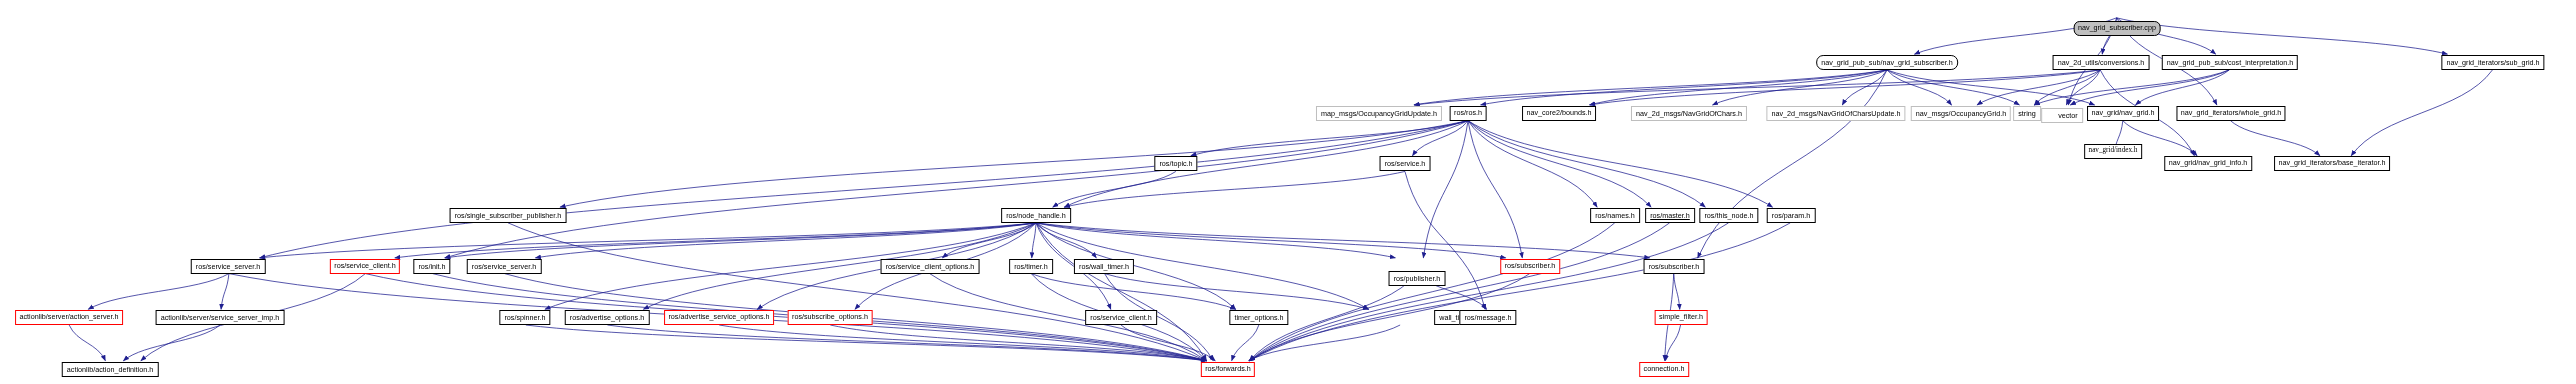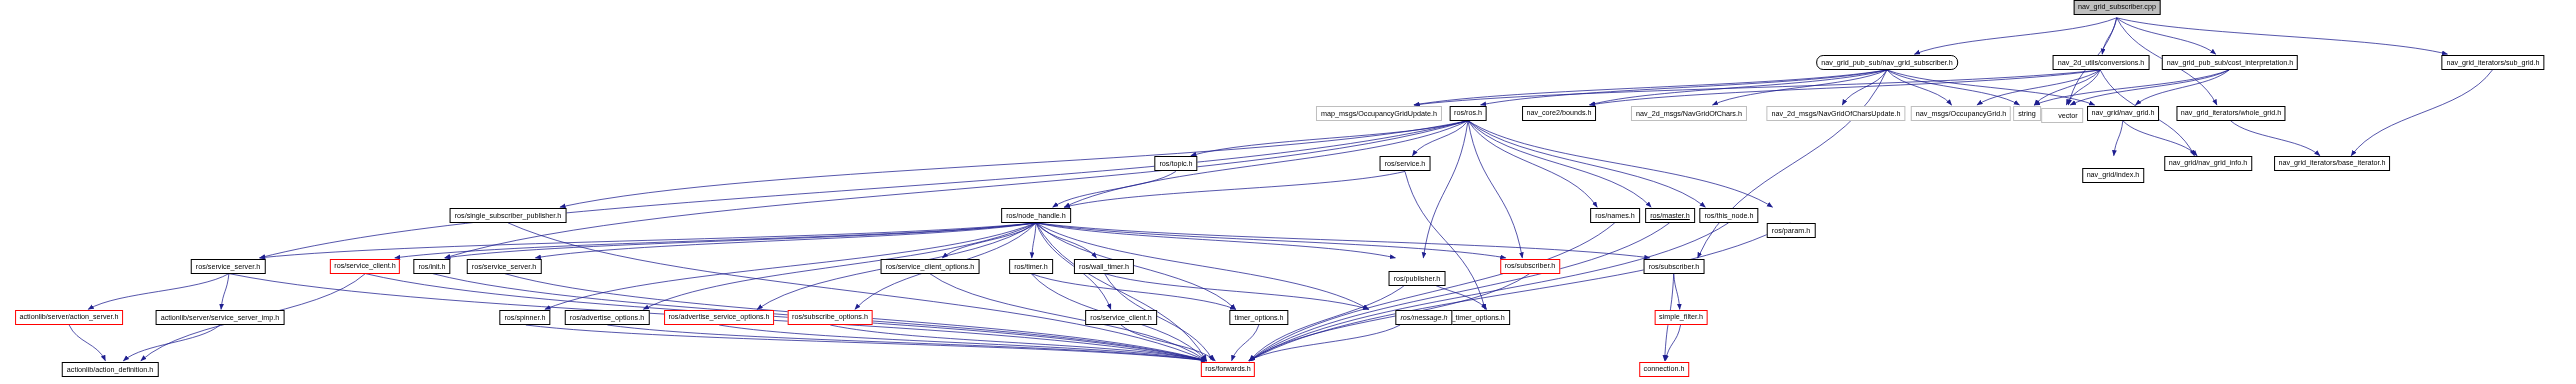--- a/index.html
+++ b/index.html
@@ -112,65 +112,65 @@
       <path d="M1634,474 C1664.2016,500 1741.0783999999999,500 1771.28,526" fill="none" stroke="#1f1f8f" stroke-width="1.1" marker-end="url(#arr)"></path>
       <path d="M1835,474 C1826.288,500 1804.112,500 1795.4,526" fill="none" stroke="#1f1f8f" stroke-width="1.1" marker-end="url(#arr)"></path>
       <path d="M2041,474 C1992.4064,500 1868.7135999999998,500 1820.12,526" fill="none" stroke="#1f1f8f" stroke-width="1.1" marker-end="url(#arr)"></path>
       <path d="M100,474 C111.616,500 141.184,500 152.8,526" fill="none" stroke="#1f1f8f" stroke-width="1.1" marker-end="url(#arr)"></path>
       <path d="M320,474 C289.024,500 210.176,500 179.2,526" fill="none" stroke="#1f1f8f" stroke-width="1.1" marker-end="url(#arr)"></path>
       <path d="M2440,399 C2441.936,425 2446.864,425 2448.8,451" fill="none" stroke="#1f1f8f" stroke-width="1.1" marker-end="url(#arr)"></path>
       <path d="M2440,399 C2437.096,462.5 2429.704,462.5 2426.8,526" fill="none" stroke="#1f1f8f" stroke-width="1.1" marker-end="url(#arr)"></path>
       <path d="M2450,474 C2445.16,500 2432.84,500 2428,526" fill="none" stroke="#1f1f8f" stroke-width="1.1" marker-end="url(#arr)"></path>
     </svg>
   <div id="nodes">
-      <div class="node root" style="left: 2117px; top: 0;">nav_grid_subscriber.cpp</div>
+      <div class="node root" style="left: 2117px; top: 21px; border-radius: 6px;">nav_grid_subscriber.cpp</div>
       <div class="node normal" style="left: 1887px; top: 55px; border-radius: 7px;">nav_grid_pub_sub/nav_grid_subscriber.h</div>
       <div class="node normal" style="left: 2101px; top: 55px;">nav_2d_utils/conversions.h</div>
       <div class="node normal" style="left: 2230px; top: 55px;">nav_grid_pub_sub/cost_interpretation.h</div>
       <div class="node normal" style="left: 2493px; top: 55px;">nav_grid_iterators/sub_grid.h</div>
       <div class="node gray" style="left: 1358px; top: 106px; margin-left: 21px;">map_msgs/OccupancyGridUpdate.h</div>
       <div class="node bold" style="left: 1468px; top: 106px;">ros/ros.h</div>
       <div class="node bold" style="left: 1559px; top: 106px;">nav_core2/bounds.h</div>
       <div class="node gray" style="left: 1689px; top: 106px;">nav_2d_msgs/NavGridOfChars.h</div>
       <div class="node gray" style="left: 1836px; top: 106px;">nav_2d_msgs/NavGridOfCharsUpdate.h</div>
       <div class="node gray" style="left: 1961px; top: 106px;">nav_msgs/OccupancyGrid.h</div>
       <div class="node gray" style="left: 2027px; top: 106px;">string</div>
       <div class="node gray" style="left: 2062px; top: 108px; padding-left: 16px;">vector</div>
       <div class="node bold" style="left: 2123px; top: 106px;">nav_grid/nav_grid.h</div>
       <div class="node bold" style="left: 2231px; top: 106px;">nav_grid_iterators/whole_grid.h</div>
       <div class="node normal" style="left: 1176px; top: 156px;">ros/topic.h</div>
       <div class="node normal" style="left: 1405px; top: 156px;">ros/service.h</div>
-      <div class="node bold" style="left: 2113px; top: 168px;">nav_grid/index.h</div>
+      <div class="node bold" style="left: 2113px; top: 144px; font-family: Liberation Serif, serif;">nav_grid/index.h</div>
       <div class="node bold" style="left: 2208px; top: 156px;">nav_grid/nav_grid_info.h</div>
       <div class="node bold" style="left: 2332px; top: 156px;">nav_grid_iterators/base_iterator.h</div>
       <div class="node normal" style="left: 508px; top: 208px;">ros/single_subscriber_publisher.h</div>
       <div class="node normal" style="left: 1036px; top: 208px;">ros/node_handle.h</div>
       <div class="node normal" style="left: 1615px; top: 208px;">ros/names.h</div>
       <div class="node normal" style="left: 1670px; top: 208px; text-decoration: underline;">ros/master.h</div>
       <div class="node normal" style="left: 1729px; top: 208px;">ros/this_node.h</div>
-      <div class="node normal" style="left: 1791px; top: 208px; margin-top: 15px;">ros/param.h</div>
+      <div class="node normal" style="left: 1791px; top: 208px;">ros/param.h</div>
       <div class="node normal" style="left: 228px; top: 259px;">ros/service_server.h</div>
       <div class="node red" style="left: 365px; top: 259px;">ros/service_client.h</div>
       <div class="node normal" style="left: 432px; top: 259px;">ros/init.h</div>
       <div class="node normal" style="left: 504px; top: 259px;">ros/service_server.h</div>
       <div class="node normal" style="left: 930px; top: 259px;">ros/service_client_options.h</div>
       <div class="node normal" style="left: 1031px; top: 259px;">ros/timer.h</div>
       <div class="node normal" style="left: 1104px; top: 259px;">ros/wall_timer.h</div>
       <div class="node normal" style="left: 1417px; top: 259px; margin-top: 12px;">ros/publisher.h</div>
       <div class="node red" style="left: 1530px; top: 259px;">ros/subscriber.h</div>
       <div class="node normal" style="left: 1674px; top: 259px;">ros/subscriber.h</div>
       <div class="node red" style="left: 69px; top: 310px;">actionlib/server/action_server.h</div>
       <div class="node normal" style="left: 220px; top: 310px;">actionlib/server/service_server_imp.h</div>
       <div class="node normal" style="left: 525px; top: 310px;">ros/spinner.h</div>
       <div class="node normal" style="left: 607px; top: 310px;">ros/advertise_options.h</div>
       <div class="node red" style="left: 719px; top: 310px;">ros/advertise_service_options.h</div>
       <div class="node red" style="left: 830px; top: 310px;">ros/subscribe_options.h</div>
       <div class="node normal" style="left: 1121px; top: 310px;">ros/service_client.h</div>
       <div class="node normal" style="left: 1259px; top: 310px;">timer_options.h</div>
       <div class="node normal" style="left: 1472px; top: 310px;">wall_timer_options.h</div>
-      <div class="node normal" style="left: 1424px; top: 310px; font-style: italic;">ros/message.h</div>
+      <div class="node normal" style="left: 1488px; top: 310px;">ros/message.h</div>
       <div class="node red" style="left: 1681px; top: 310px;">simple_filter.h</div>
       <div class="node normal" style="left: 110px; top: 362px;">actionlib/action_definition.h</div>
       <div class="node red" style="left: 1228px; top: 362px;">ros/forwards.h</div>
       <div class="node red" style="left: 1664px; top: 362px; text-align: center;">connection.h</div>
     </div>
 </div>
 
 
 </body></html>

